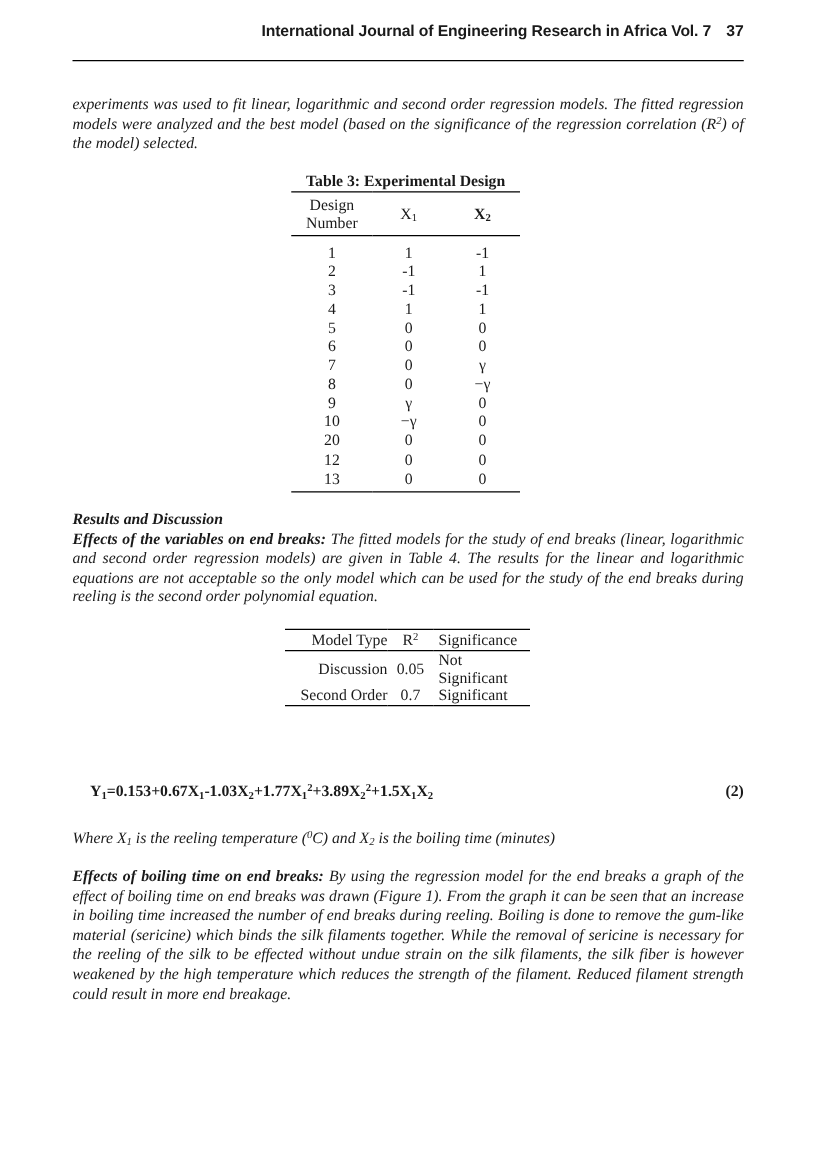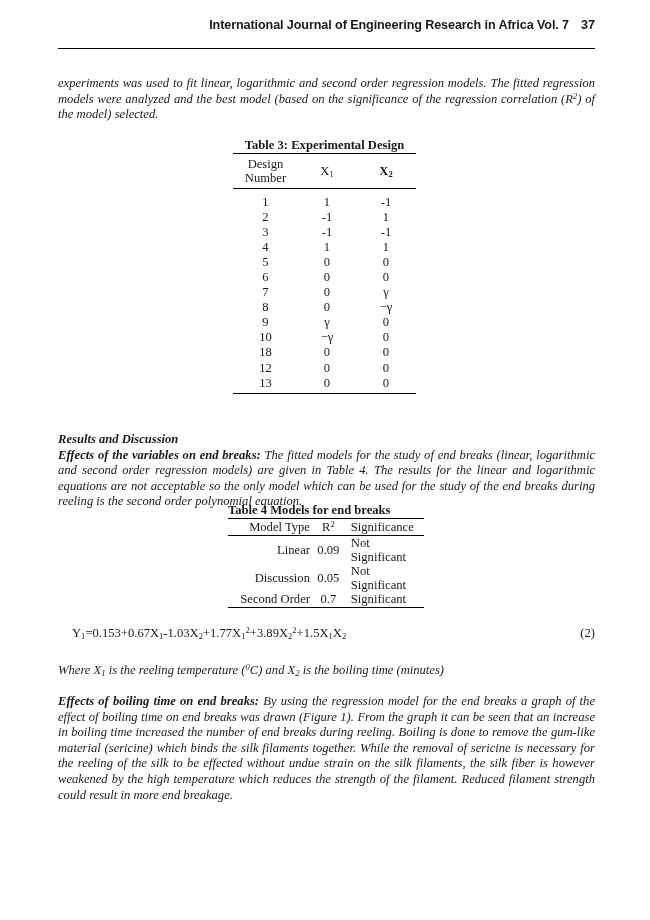--- a/index.html
+++ b/index.html
@@ -123,20 +123,21 @@
 
   
   .eq-row {
     position: absolute;
     left: 58px;
     width: 537px;
     display: flex;
     align-items: center;
     justify-content: space-between;
     font-size: 12.6px;
+    font-weight: bold;
   }
   .eq-body { padding-left: 14px; white-space: nowrap; }
   .eq-num { white-space: nowrap; }
 </style>
 </head>
 <body>
 
 <div class="page">
 
   <div class="header-row">
@@ -207,60 +208,54 @@
             <td>9</td>
             <td>γ</td>
             <td>0</td>
           </tr>
           <tr>
             <td>10</td>
             <td>−γ</td>
             <td>0</td>
           </tr>
           <tr>
-            <td>18</td>
+            <td>20</td>
             <td>0</td>
             <td>0</td>
           </tr>
           <tr>
             <td>12</td>
             <td>0</td>
             <td>0</td>
           </tr>
           <tr class="rule-bot">
             <td>13</td>
             <td>0</td>
             <td>0</td>
           </tr>
         </tbody>
     </table>
   </div>
 
-  <div class="col" style="top:432px;">
+  <div class="col" style="top:408px;">
     <p class="body b">Results and Discussion</p>
     <p class="body"><span class="b">Effects of the variables on end breaks:</span><span> The fitted models for the study of end breaks (linear, logarithmic and second order regression models) are given in Table 4. The results for the linear and logarithmic equations are not acceptable so the only model which can be used for the study of the end breaks during reeling is the second order polynomial equation.</span></p>
   </div>
 
   <div class="tbl-wrap" id="table4-wrap">
-    <div class="tbl-caption left">Table 4 Models for end breaks</div>
     <table class="doc" id="table4">
       <thead>
         <tr>
           <th class="c-model rule-top rule-bot">Model Type</th>
           <th class="c-r2 rule-top rule-bot"><span>R</span><sup>2</sup></th>
           <th class="c-sig rule-top rule-bot">Significance</th>
         </tr>
       </thead>
       <tbody id="table4-body">
           <tr>
-            <td class="c-model">Linear</td>
-            <td class="c-r2">0.09</td>
-            <td class="c-sig">Not Significant</td>
-          </tr>
-          <tr>
             <td class="c-model">Discussion</td>
             <td class="c-r2">0.05</td>
             <td class="c-sig">Not Significant</td>
           </tr>
           <tr>
             <td class="c-model rule-bot">Second Order</td>
             <td class="c-r2 rule-bot">0.7</td>
             <td class="c-sig rule-bot">Significant</td>
           </tr>
         </tbody>

